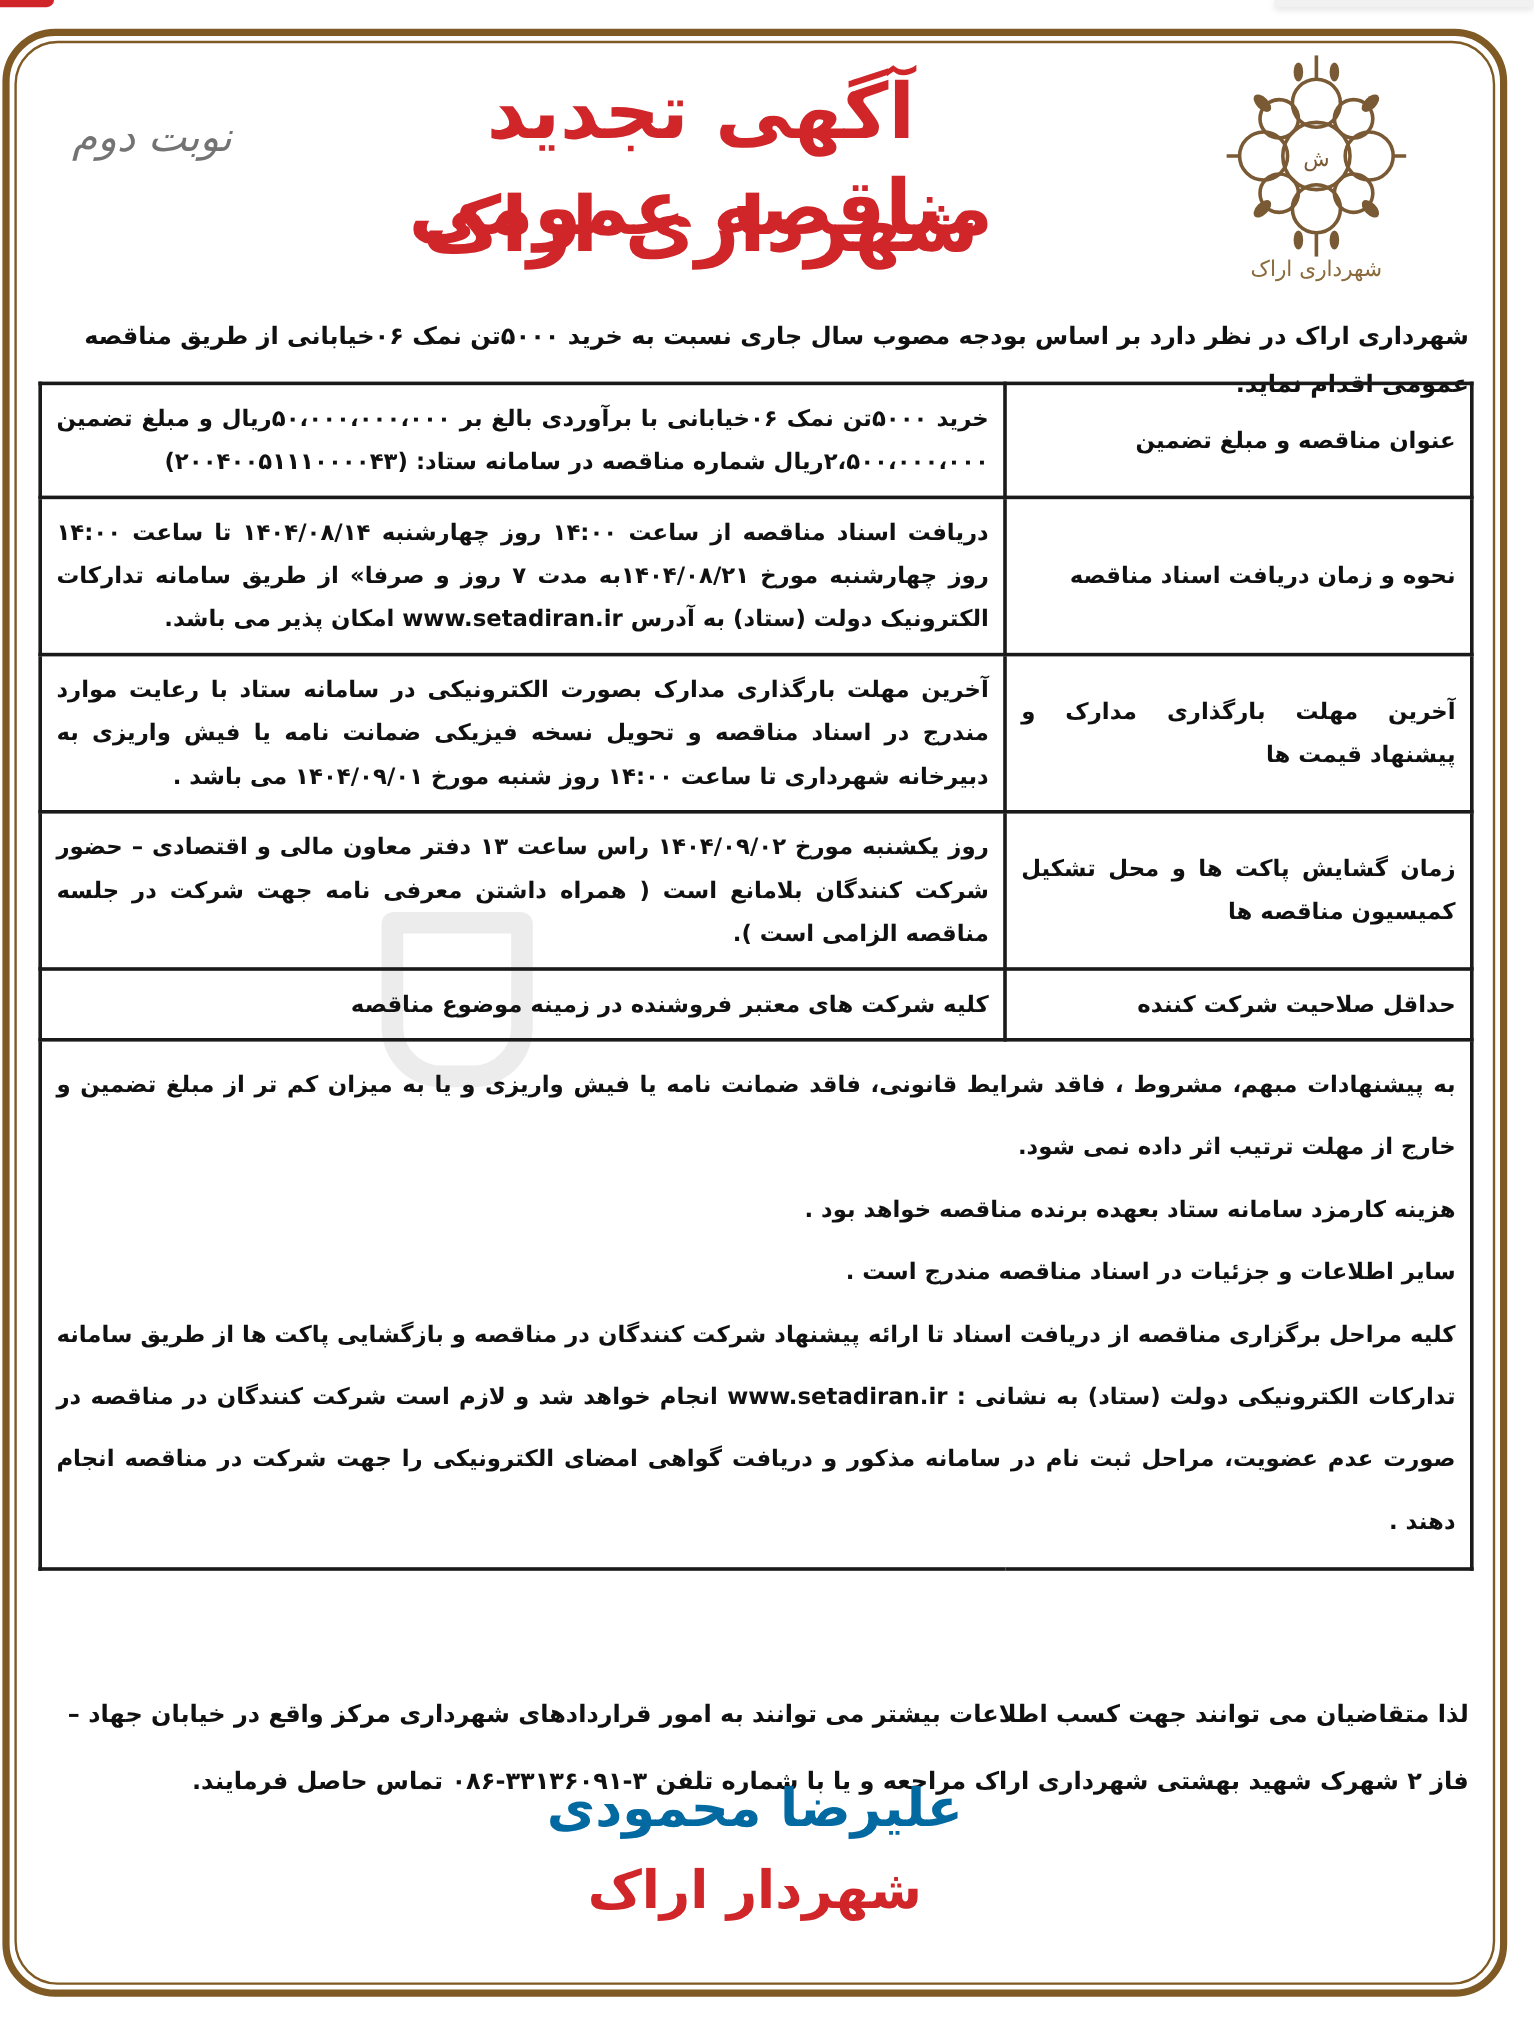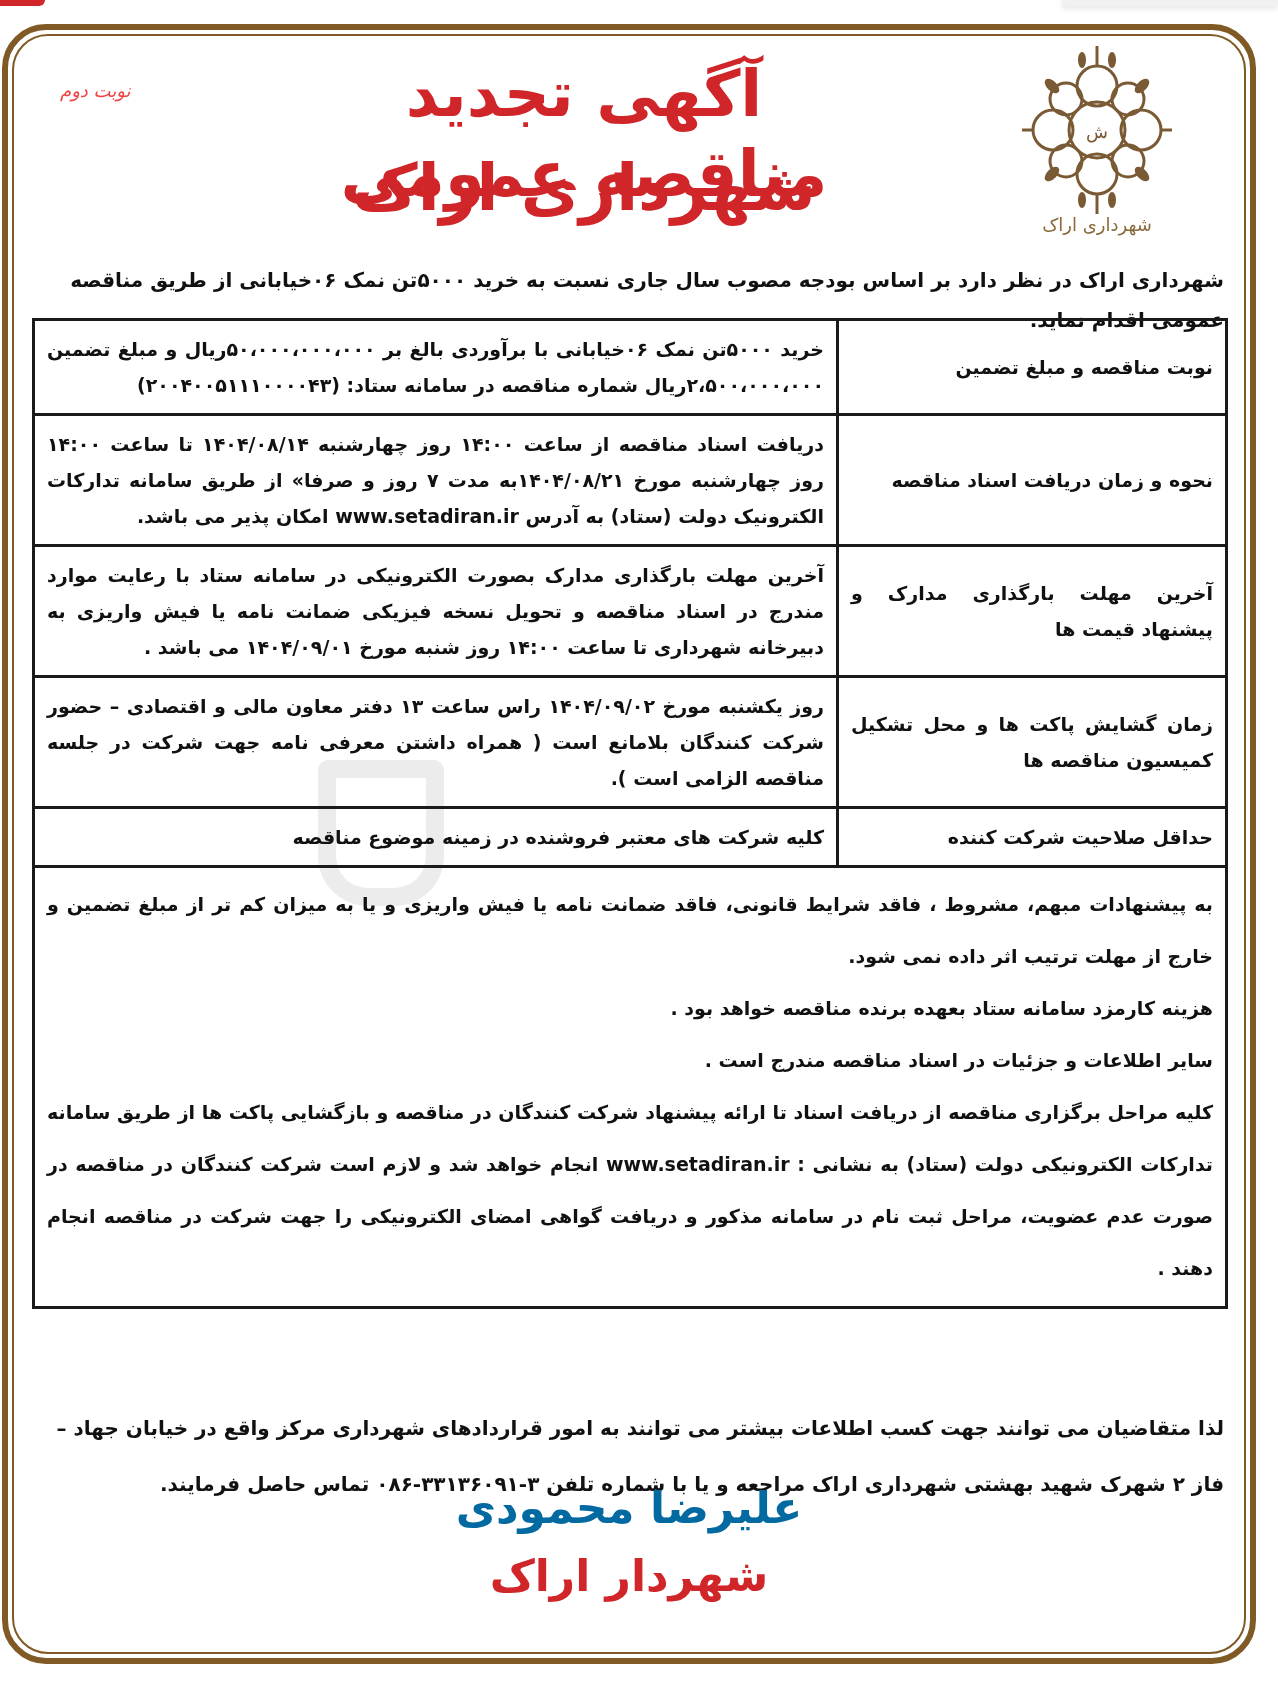--- a/index.html
+++ b/index.html
@@ -6,21 +6,21 @@
   body{width:1278px;height:1687px;position:relative;overflow:hidden;font-family:"DejaVu Sans",sans-serif;color:#111;}
   .topbar-red{position:absolute;left:0;top:0;width:45px;height:6px;background:#d0262a;border-radius:0 0 6px 0;}
   .topbar-grey{position:absolute;left:1062px;top:0;width:216px;height:6px;background:#f1f1f1;box-shadow:0 2px 6px rgba(0,0,0,.12);}
   .frame-outer{position:absolute;left:2px;top:24px;width:1254px;height:1640px;border:6px solid #7f5a24;border-radius:44px;box-sizing:border-box;}
   .frame-inner{position:absolute;left:12px;top:34px;width:1234px;height:1620px;border:2px solid #7f5a24;border-radius:36px;box-sizing:border-box;}
   .page{position:absolute;left:22px;top:40px;width:1214px;height:1610px;direction:rtl;}
   .logo{position:absolute;right:64px;top:6px;width:150px;height:192px;}
   .logo-caption{position:absolute;right:0;left:0;top:168px;text-align:center;font-size:18px;color:#8a6a3a;}
   .title1{position:absolute;left:260px;right:350px;top:14px;text-align:center;font-size:64px;font-weight:bold;color:#d0262a;line-height:80px;}
   .title2{position:absolute;left:260px;right:350px;top:108px;text-align:center;font-size:64px;font-weight:bold;color:#d0262a;line-height:80px;}
-  .round{position:absolute;left:38px;top:40px;font-size:18px;color:#ef4444;font-family:"DejaVu Serif",serif;font-style:italic;}
+  .round{position:absolute;left:38px;top:54px;font-size:34px;color:#737373;font-family:"DejaVu Serif",serif;font-style:italic;}
   .intro{position:absolute;right:12px;left:8px;top:220px;font-size:20px;font-weight:bold;text-align:right;line-height:40px;}
   table.t{position:absolute;left:10px;top:278px;width:1196px;border-collapse:collapse;font-size:19px;font-weight:bold;}
   table.t td{border:3px solid #1a1a1a;padding:10px 12px;vertical-align:middle;text-align:justify;line-height:36px;}
   table.t td.label{width:362px;}
   table.t td.notes{line-height:52px;padding:10px 12px 12px 12px;}
   .note-line{display:block;}
   .contact{position:absolute;right:12px;left:10px;top:1360px;font-size:20px;font-weight:bold;line-height:56px;}
   .sign1{position:absolute;left:0;right:0;top:1442px;text-align:center;font-size:44px;font-weight:bold;color:#0369a1;}
   .sign2{position:absolute;left:0;right:0;top:1510px;text-align:center;font-size:44px;font-weight:bold;color:#d0262a;}
   .watermark{position:absolute;left:300px;top:700px;font-size:150px;font-weight:bold;color:rgba(150,150,150,.22);direction:ltr;letter-spacing:-4px;font-family:"Liberation Sans",sans-serif;pointer-events:none;}
@@ -73,21 +73,21 @@
   <div class="title2">شهرداری اراک</div>
   <div class="round">نوبت دوم</div>
 
   <div class="intro">شهرداری اراک در نظر دارد بر اساس بودجه مصوب سال جاری نسبت به خرید ۵۰۰۰تن نمک ۰۶خیابانی از طریق مناقصه عمومی اقدام نماید.</div>
 
   <div class="wm-shield"></div>
 
   <table class="t">
     <tbody>
         <tr>
-      <td class="label">نوبت مناقصه و مبلغ تضمین</td>
+      <td class="label">عنوان مناقصه و مبلغ تضمین</td>
       <td>خرید ۵۰۰۰تن نمک ۰۶خیابانی با برآوردی بالغ بر ۵۰،۰۰۰،۰۰۰،۰۰۰ریال و مبلغ تضمین ۲،۵۰۰،۰۰۰،۰۰۰ریال شماره مناقصه در سامانه ستاد: (۲۰۰۴۰۰۵۱۱۱۰۰۰۰۴۳)</td>
     </tr>
     <tr>
       <td class="label">نحوه و زمان دریافت اسناد مناقصه</td>
       <td>دریافت اسناد مناقصه از ساعت ۱۴:۰۰ روز چهارشنبه ۱۴۰۴/۰۸/۱۴ تا ساعت ۱۴:۰۰ روز چهارشنبه مورخ ۱۴۰۴/۰۸/۲۱به مدت ۷ روز و صرفا» از طریق سامانه تدارکات الکترونیک دولت (ستاد) به آدرس www.setadiran.ir امکان پذیر می باشد.</td>
     </tr>
     <tr>
       <td class="label">آخرین مهلت بارگذاری مدارک و پیشنهاد قیمت ها</td>
       <td>آخرین مهلت بارگذاری مدارک بصورت الکترونیکی در سامانه ستاد با رعایت موارد مندرج در اسناد مناقصه و تحویل نسخه فیزیکی ضمانت نامه یا فیش واریزی به دبیرخانه شهرداری تا ساعت ۱۴:۰۰ روز شنبه مورخ ۱۴۰۴/۰۹/۰۱ می باشد .</td>
     </tr>

